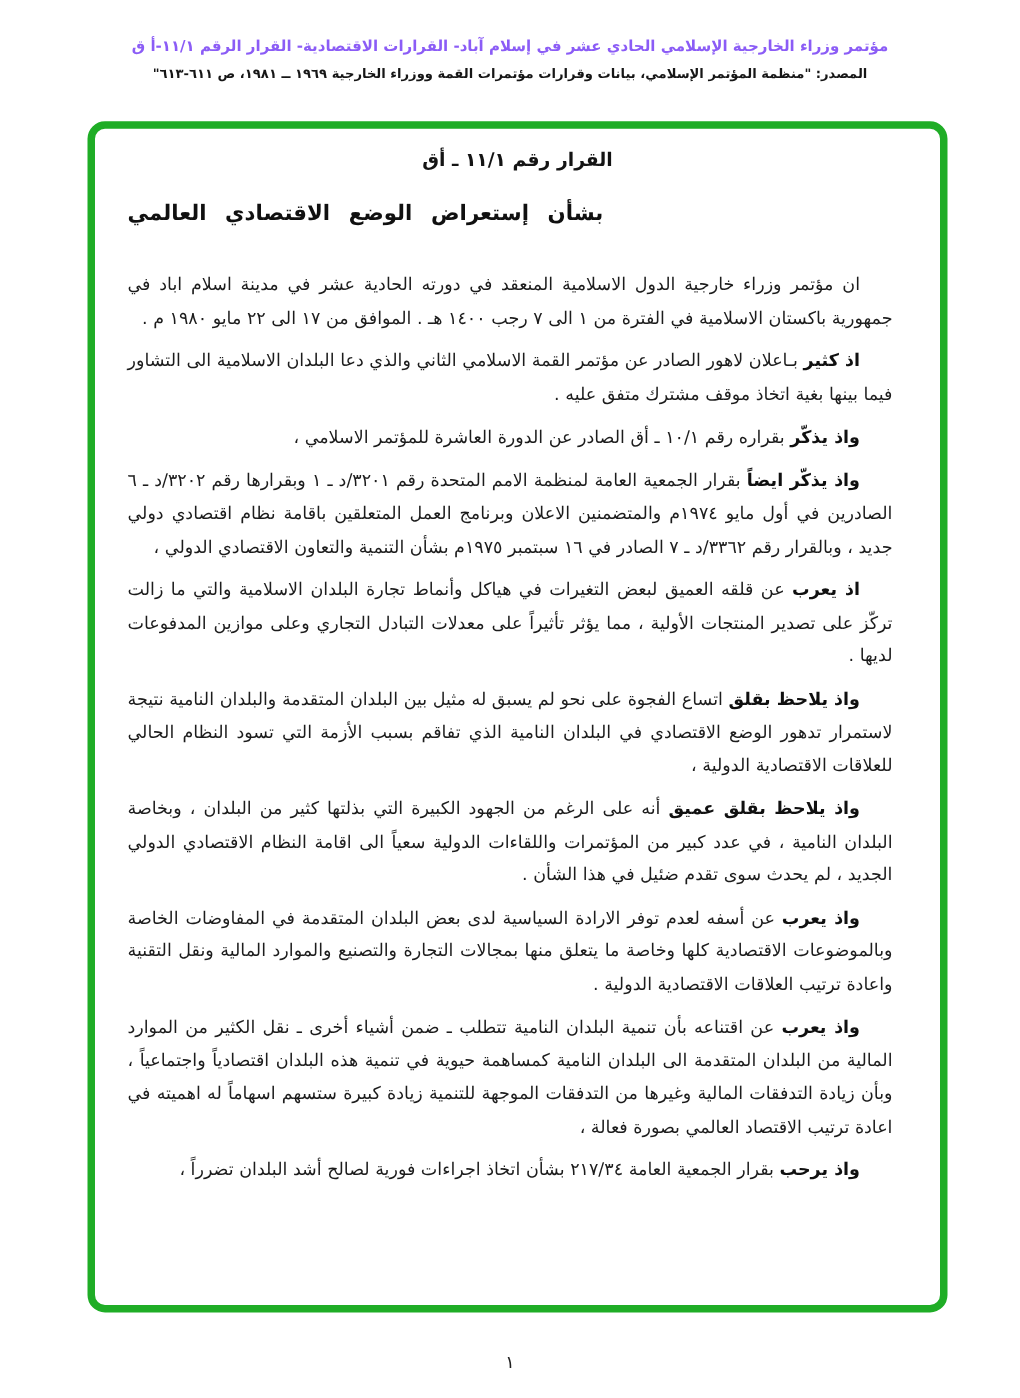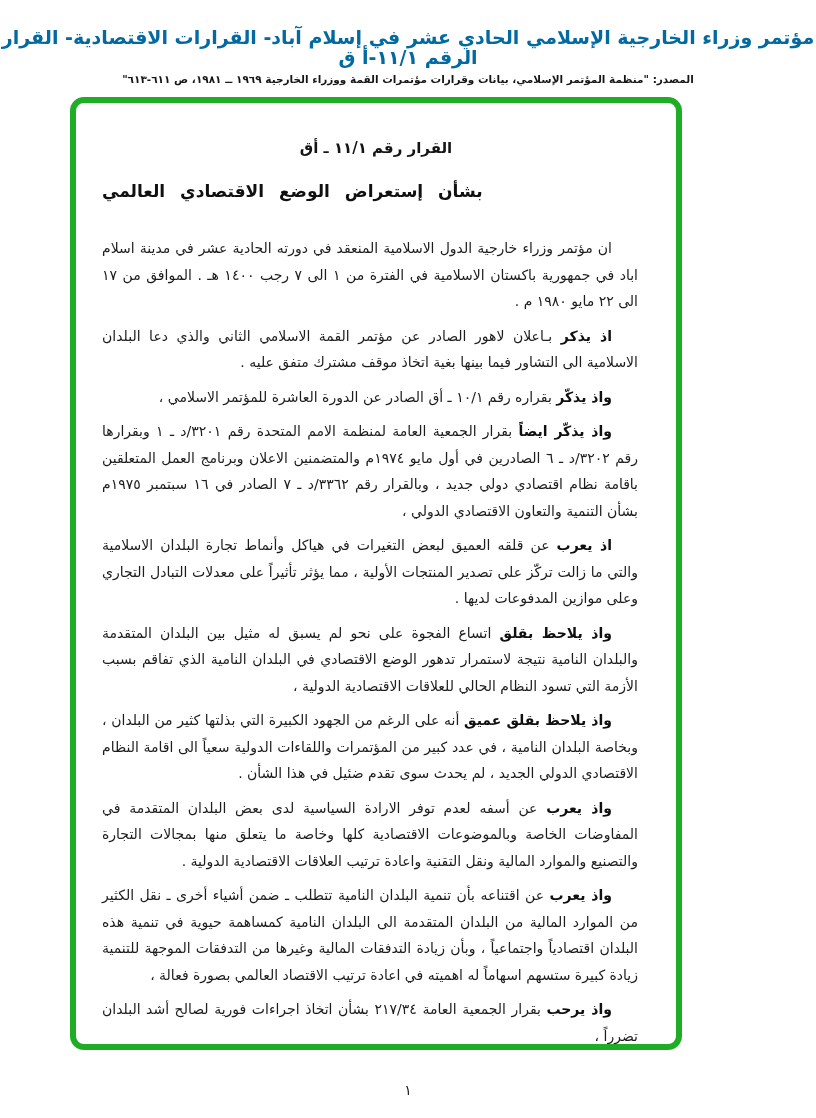--- a/index.html
+++ b/index.html
@@ -17,43 +17,43 @@
     width: 816px;
     height: 1118px;
     background: #ffffff;
   }
   .doc-header {
     direction: rtl;
     text-align: center;
     padding-top: 27px;
   }
   .doc-header .line1 {
-    font-size: 19px;
+    font-size: 12px;
     font-weight: bold;
-    color: #0369a1;
+    color: #8b5cf6;
     letter-spacing: 0;
     line-height: 20px;
   }
   .doc-header .line2 {
     font-size: 10.5px;
     font-weight: bold;
     color: #161616;
     margin-top: 5px;
     line-height: 14px;
   }
   .highlight-box {
     position: absolute;
     left: 70px;
     top: 97px;
-    width: 612px;
+    width: 688px;
     height: 953px;
     box-sizing: border-box;
     border: 6px solid #1fad26;
     border-radius: 14px;
-    padding: 28px 26px 0 26px;
+    padding: 8px 26px 0 26px;
     overflow: hidden;
     background: transparent;
   }
   .res-number {
     direction: rtl;
     text-align: center;
     font-size: 15px;
     font-weight: 700;
     margin-top: 8px;
     color: #141414;
@@ -101,21 +101,21 @@
   <div class="doc-header">
     <div class="line1">مؤتمر وزراء الخارجية الإسلامي الحادي عشر في إسلام آباد- القرارات الاقتصادية- القرار الرقم ١١/١-أ ق</div>
     <div class="line2">المصدر: "منظمة المؤتمر الإسلامي، بيانات وقرارات مؤتمرات القمة ووزراء الخارجية ١٩٦٩ ــ ١٩٨١، ص ٦١١-٦١٣"</div>
   </div>
 
   <div class="highlight-box" style="border-color: rgb(31, 173, 38);">
     <div class="res-number">القرار رقم ١١/١ ـ أق</div>
     <div class="res-subject">بشأن إستعراض الوضع الاقتصادي العالمي</div>
     <div class="paragraph-list">
         <p class="para"><span>ان مؤتمر وزراء خارجية الدول الاسلامية المنعقد في دورته الحادية عشر في مدينة اسلام اباد في جمهورية باكستان الاسلامية في الفترة من ١ الى ٧ رجب ١٤٠٠ هـ . الموافق من ١٧ الى ٢٢ مايو ١٩٨٠ م .</span></p>
-        <p class="para"><strong>اذ يذكر</strong><span> بـاعلان لاهور الصادر عن مؤتمر القمة الاسلامي الثاني والذي دعا البلدان الاسلامية الى التشاور فيما بينها بغية اتخاذ موقف مشترك متفق عليه .</span></p>
+        <p class="para"><strong>اذ كثير</strong><span> بـاعلان لاهور الصادر عن مؤتمر القمة الاسلامي الثاني والذي دعا البلدان الاسلامية الى التشاور فيما بينها بغية اتخاذ موقف مشترك متفق عليه .</span></p>
         <p class="para"><strong>واذ يذكّر</strong><span> بقراره رقم ١٠/١ ـ أق الصادر عن الدورة العاشرة للمؤتمر الاسلامي ،</span></p>
         <p class="para"><strong>واذ يذكّر ايضاً</strong><span> بقرار الجمعية العامة لمنظمة الامم المتحدة رقم ٣٢٠١/د ـ ١ وبقرارها رقم ٣٢٠٢/د ـ ٦ الصادرين في أول مايو ١٩٧٤م والمتضمنين الاعلان وبرنامج العمل المتعلقين باقامة نظام اقتصادي دولي جديد ، وبالقرار رقم ٣٣٦٢/د ـ ٧ الصادر في ١٦ سبتمبر ١٩٧٥م بشأن التنمية والتعاون الاقتصادي الدولي ،</span></p>
         <p class="para"><strong>اذ يعرب</strong><span> عن قلقه العميق لبعض التغيرات في هياكل وأنماط تجارة البلدان الاسلامية والتي ما زالت تركّز على تصدير المنتجات الأولية ، مما يؤثر تأثيراً على معدلات التبادل التجاري وعلى موازين المدفوعات لديها .</span></p>
         <p class="para"><strong>واذ يلاحظ بقلق</strong><span> اتساع الفجوة على نحو لم يسبق له مثيل بين البلدان المتقدمة والبلدان النامية نتيجة لاستمرار تدهور الوضع الاقتصادي في البلدان النامية الذي تفاقم بسبب الأزمة التي تسود النظام الحالي للعلاقات الاقتصادية الدولية ،</span></p>
         <p class="para"><strong>واذ يلاحظ بقلق عميق</strong><span> أنه على الرغم من الجهود الكبيرة التي بذلتها كثير من البلدان ، وبخاصة البلدان النامية ، في عدد كبير من المؤتمرات واللقاءات الدولية سعياً الى اقامة النظام الاقتصادي الدولي الجديد ، لم يحدث سوى تقدم ضئيل في هذا الشأن .</span></p>
         <p class="para"><strong>واذ يعرب</strong><span> عن أسفه لعدم توفر الارادة السياسية لدى بعض البلدان المتقدمة في المفاوضات الخاصة وبالموضوعات الاقتصادية كلها وخاصة ما يتعلق منها بمجالات التجارة والتصنيع والموارد المالية ونقل التقنية واعادة ترتيب العلاقات الاقتصادية الدولية .</span></p>
         <p class="para"><strong>واذ يعرب</strong><span> عن اقتناعه بأن تنمية البلدان النامية تتطلب ـ ضمن أشياء أخرى ـ نقل الكثير من الموارد المالية من البلدان المتقدمة الى البلدان النامية كمساهمة حيوية في تنمية هذه البلدان اقتصادياً واجتماعياً ، وبأن زيادة التدفقات المالية وغيرها من التدفقات الموجهة للتنمية زيادة كبيرة ستسهم اسهاماً له اهميته في اعادة ترتيب الاقتصاد العالمي بصورة فعالة ،</span></p>
         <p class="para"><strong>واذ يرحب</strong><span> بقرار الجمعية العامة ٢١٧/٣٤ بشأن اتخاذ اجراءات فورية لصالح أشد البلدان تضرراً ،</span></p>
       </div>
   </div>

